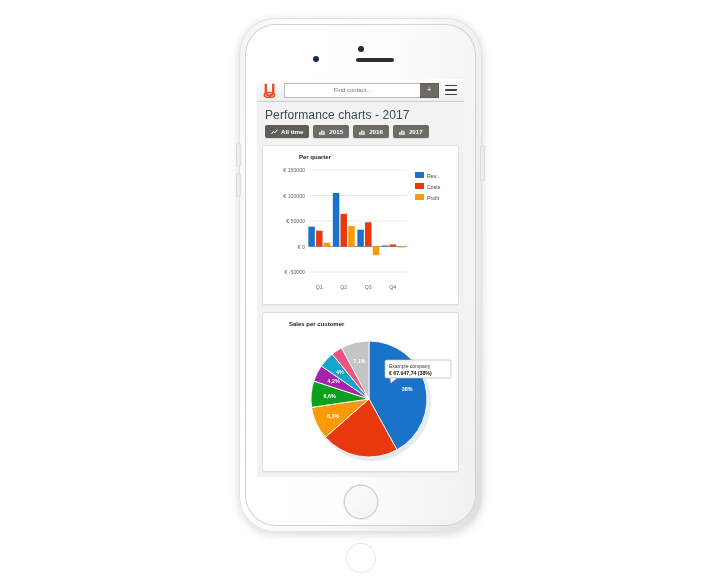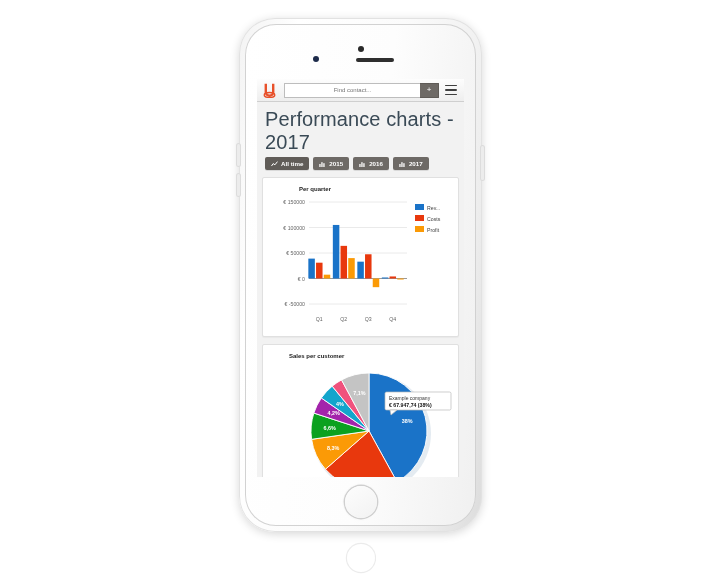--- a/index.html
+++ b/index.html
@@ -115,21 +115,21 @@
   }
   .hamburger i{display:block;height:1.8px;background:#3f3f3f;border-radius:1px;}
 
   
   .page{
     background:#f2f2f2;
     height:375px;
     overflow:hidden;
   }
   .page-title{
-    font-size:20px;
+    font-size:12px;
     color:#3a4a56;
     font-weight:400;
     padding:6px 8px 2px 8px;
     letter-spacing:.1px;
   }
   .tabbar{
     display:flex;gap:4px;
     padding:1px 8px 7px 8px;
   }
   .tab{

